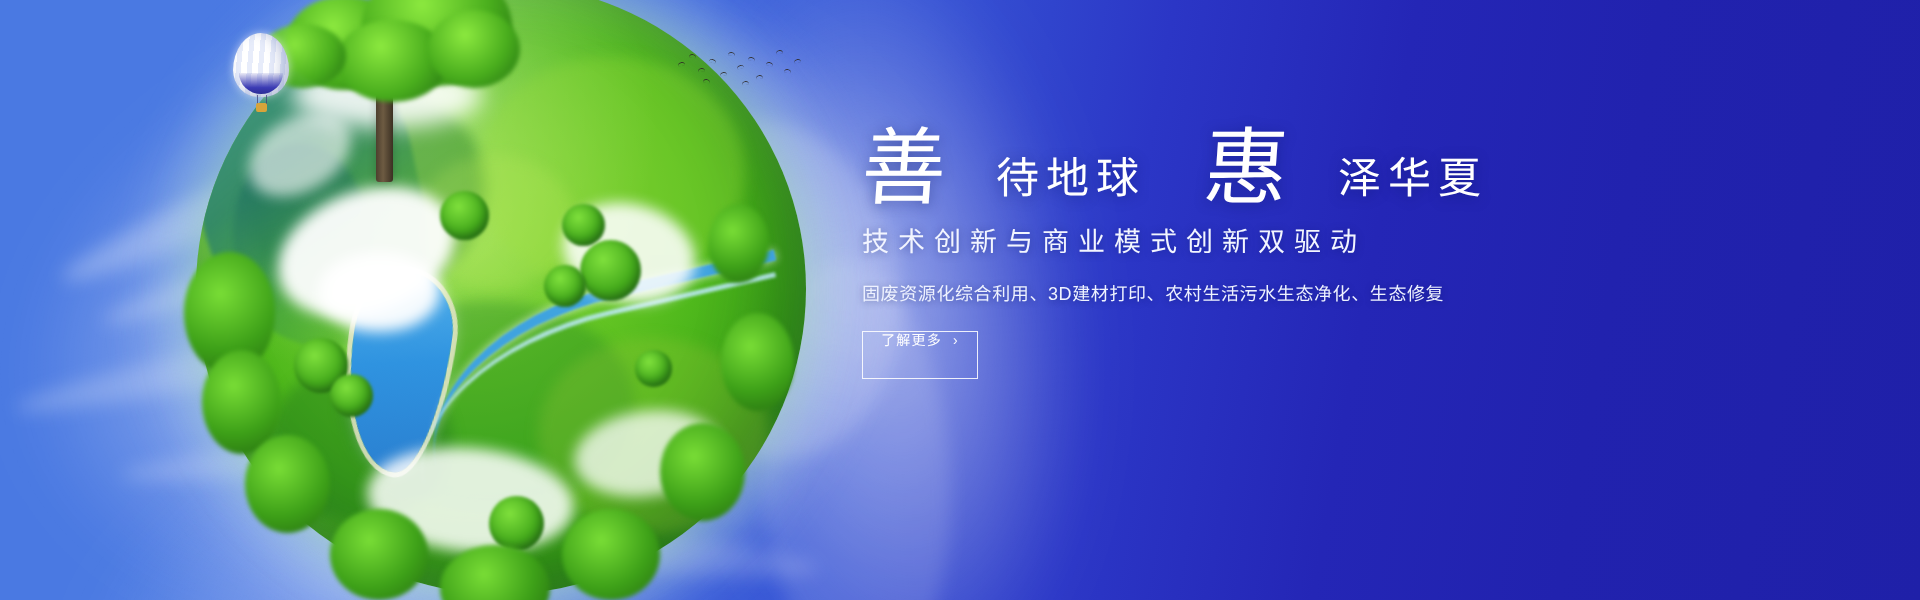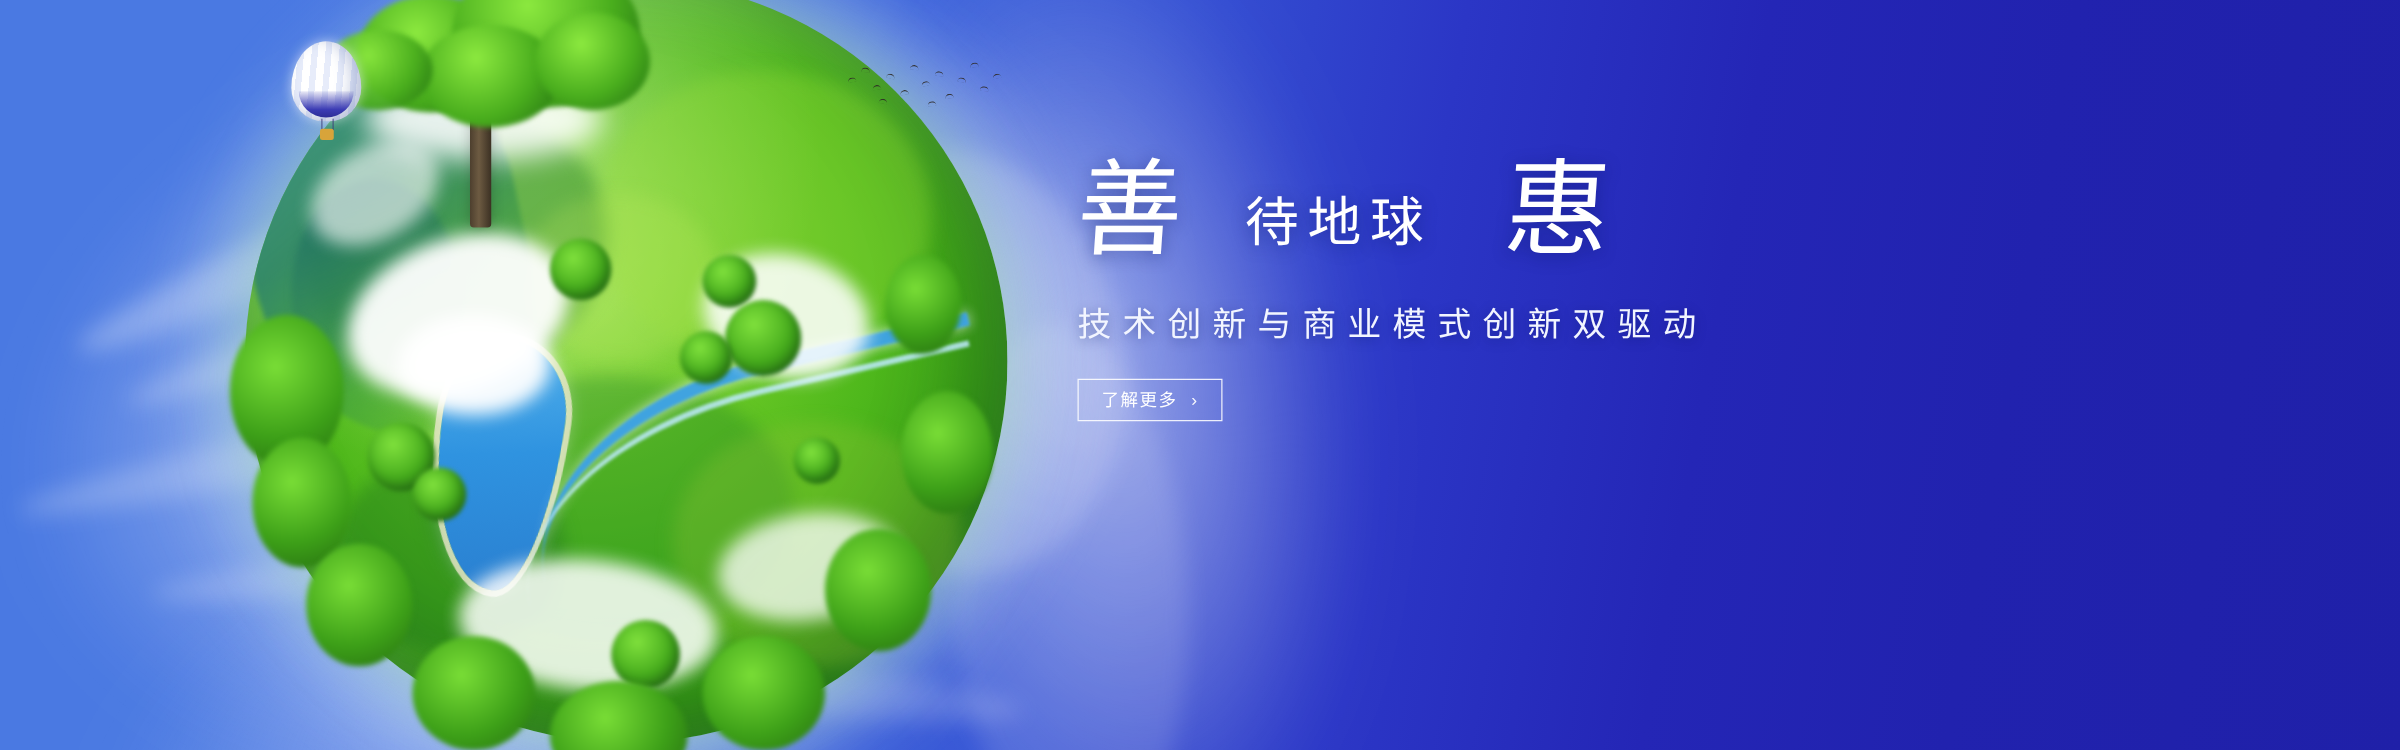--- a/index.html
+++ b/index.html
@@ -269,38 +269,38 @@
     margin-right:6px;
   }
   .plain{
     font-family:"DejaVu Serif","Liberation Serif",serif;
     font-size:43px;font-weight:400;letter-spacing:7px;
     position:relative;top:-4px;margin-left:44px;
   }
   .gap{display:inline-block;width:58px;}
 
   .subtitle{
-    margin-top:28px;
+    margin-top:10px;
     font-size:27px;font-weight:400;letter-spacing:9px;
     color:#f2f5ff;
     text-shadow:0 1px 9px rgba(10,20,90,.40);
     white-space:nowrap;
   }
 
   .desc{
     margin-top:20px;
     font-size:18px;letter-spacing:.6px;color:#eef2ff;
     text-shadow:0 1px 7px rgba(10,20,90,.42);
     white-space:nowrap;
   }
 
   .more-btn{
     margin-top:26px;
-    display:inline-flex;align-items:center;justify-content:center;gap:11px;
-    width:116px;height:34px;
+    display:inline-flex;align-items:flex-start;justify-content:center;gap:11px;
+    width:116px;height:48px;
     border:1px solid rgba(255,255,255,.88);
     background:transparent;color:#ffffff;
     font-size:14px;letter-spacing:1.2px;
     font-family:inherit;
     cursor:pointer;
     line-height:1;
   }
   .chev{font-size:14px;line-height:1;opacity:.95;}
 </style>
 </head>
@@ -405,24 +405,26 @@
     <div class="bird" style="left:66px; top:33px;--r:-7deg;"></div>
   </div>
 
   <div class="copy">
 
     <div class="headline">
       <span class="brush">善</span>
       <span class="plain">待地球</span>
       <span class="gap"></span>
       <span class="brush">惠</span>
+      <span class="plain">泽华夏</span>
     </div>
 
     <div class="subtitle">技术创新与商业模式创新双驱动</div>
 
+    <div class="desc">固废资源化综合利用、3D建材打印、农村生活污水生态净化、生态修复</div>
 
     <button class="more-btn">
       <span>了解更多</span>
       <span class="chev">›</span>
     </button>
 
   </div>
 
 </div>
 

